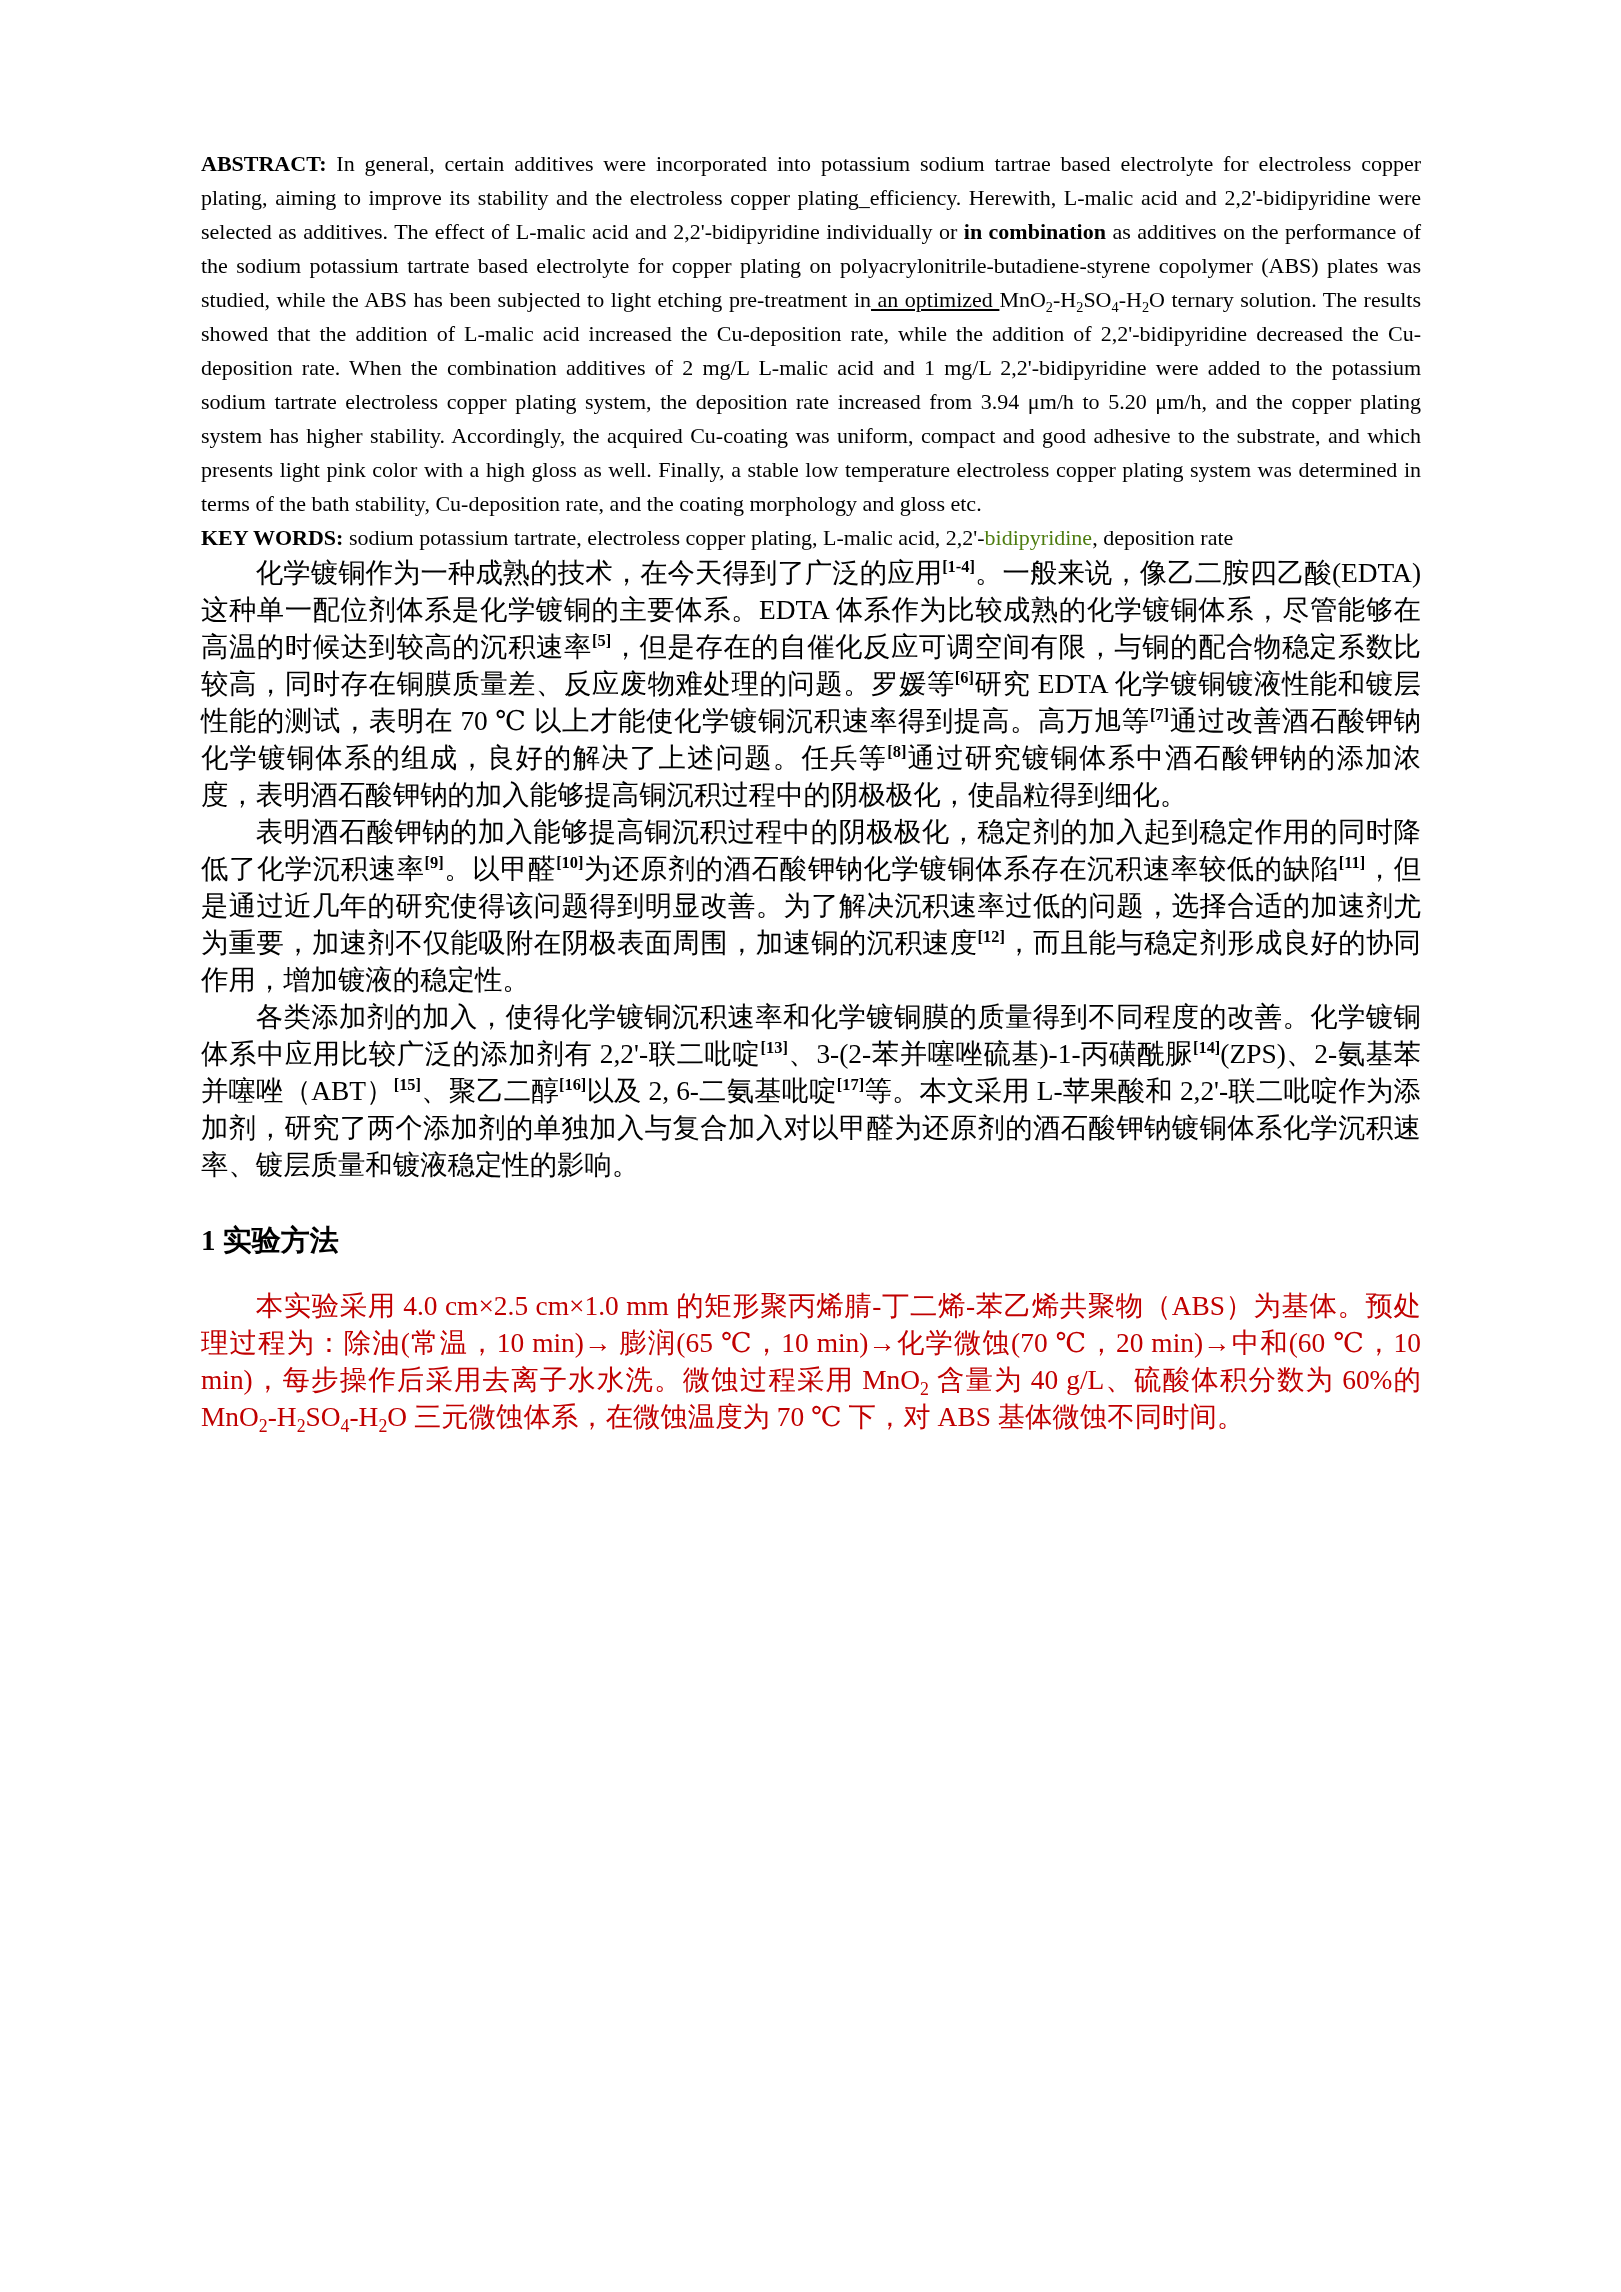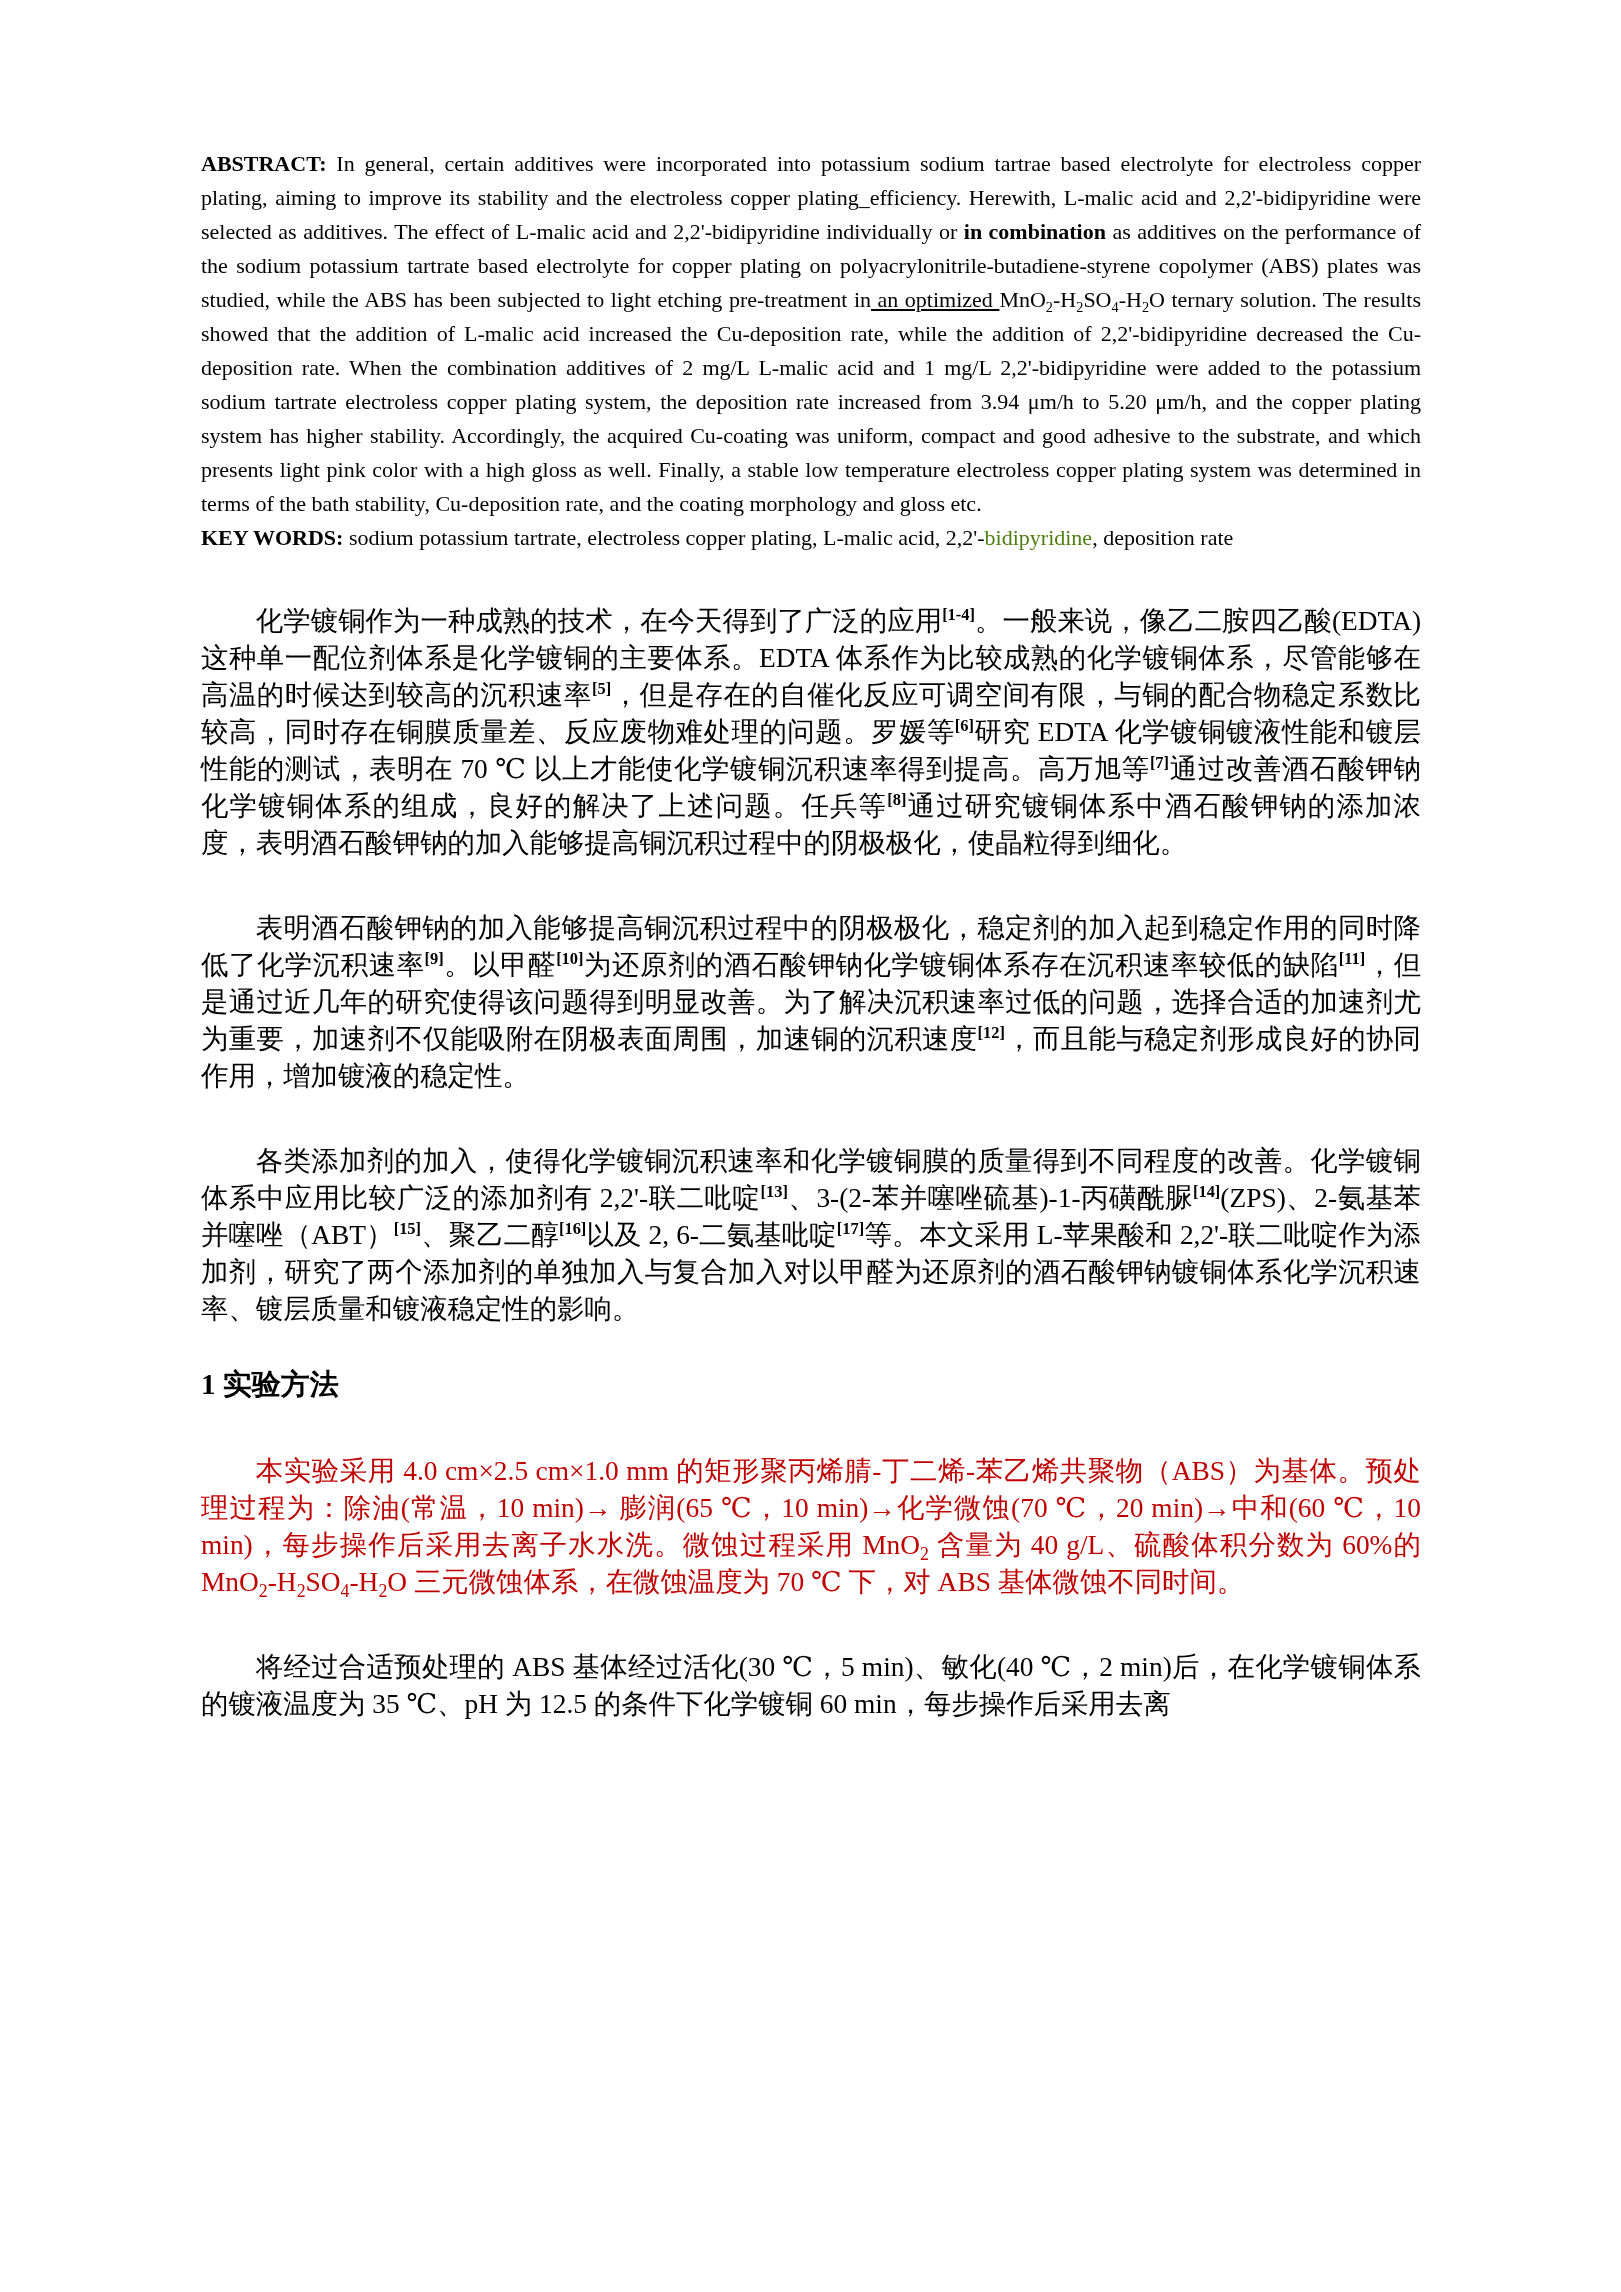--- a/index.html
+++ b/index.html
@@ -8,21 +8,21 @@
     min-height:2293px;
     box-sizing:border-box;
     background:#ffffff;
     padding:147px 200px 59px 201px;
     font-family:"Liberation Serif","DejaVu Serif",serif;
     color:#000000;
   }
   p { margin:0; text-align:justify; }
   p.en { font-size:22px; line-height:34px; }
   p.zh { font-size:27.4px; line-height:37px; }
-  .indent { text-indent:2em;margin-top:48px; }
+  .indent { text-indent:2em; }
   .keywords { padding-left:182px; text-indent:-182px; }
   .b { font-weight:bold; }
   .u { text-decoration:underline; }
   sup { font-size:0.6em; vertical-align:super; line-height:0; font-weight:bold; }
   sub { font-size:0.65em; vertical-align:sub; line-height:0; }
   h2.section-heading {
     font-size:29px;
     font-weight:bold;
     margin:37px 0 27.4px 0;
     font-family:"Liberation Serif","DejaVu Serif",serif;
@@ -35,16 +35,15 @@
   <div>
       <p class="en"><span class="b">ABSTRACT: </span><span>In general, certain additives were incorporated into potassium sodium tartrae based electrolyte for electroless copper plating, aiming to improve its stability and the electroless copper plating_efficiency. Herewith, L-malic acid and 2,2'-bidipyridine were selected as additives. The effect of L-malic acid and 2,2'-bidipyridine individually or </span><span class="b">in combination</span><span> as additives on the performance of the sodium potassium tartrate based electrolyte for copper plating on polyacrylonitrile-butadiene-styrene copolymer (ABS) plates was studied, while the ABS has been subjected to light etching pre-treatment in</span><span class="u"> an optimized </span><span>MnO</span><sub>2</sub><span>-H</span><sub>2</sub><span>SO</span><sub>4</sub><span>-H</span><sub>2</sub><span>O ternary solution. The results showed that the addition of L-malic acid increased the Cu-deposition rate, while the addition of 2,2'-bidipyridine decreased the Cu-deposition rate. When the combination additives of 2 mg/L L-malic acid and 1 mg/L 2,2'-bidipyridine were added to the potassium sodium tartrate electroless copper plating system, the deposition rate increased from 3.94 μm/h to 5.20 μm/h, and the copper plating system has higher stability. Accordingly, the acquired Cu-coating was uniform, compact and good adhesive to the substrate, and which presents light pink color with a high gloss as well. Finally, a stable low temperature electroless copper plating system was determined in terms of the bath stability, Cu-deposition rate, and the coating morphology and gloss etc.</span></p>
       <p class="en keywords"><span class="b">KEY WORDS: </span><span>sodium potassium tartrate, electroless copper plating, L-malic acid, 2,2'-</span><span style="color: #4d7c0f;">bidipyridine</span><span>, deposition rate</span></p>
       <p class="zh indent"><span>化学镀铜作为一种成熟的技术，在今天得到了广泛的应用</span><sup class="b">[1-4]</sup><span>。一般来说，像乙二胺四乙酸(EDTA)这种单一配位剂体系是化学镀铜的主要体系。EDTA 体系作为比较成熟的化学镀铜体系，尽管能够在高温的时候达到较高的沉积速率</span><sup class="b">[5]</sup><span>，但是存在的自催化反应可调空间有限，与铜的配合物稳定系数比较高，同时存在铜膜质量差、反应废物难处理的问题。罗媛等</span><sup class="b">[6]</sup><span>研究 EDTA 化学镀铜镀液性能和镀层性能的测试，表明在 70 ℃ 以上才能使化学镀铜沉积速率得到提高。高万旭等</span><sup class="b">[7]</sup><span>通过改善酒石酸钾钠化学镀铜体系的组成，良好的解决了上述问题。任兵等</span><sup class="b">[8]</sup><span>通过研究镀铜体系中酒石酸钾钠的添加浓度，表明酒石酸钾钠的加入能够提高铜沉积过程中的阴极极化，使晶粒得到细化。</span></p>
       <p class="zh indent"><span>表明酒石酸钾钠的加入能够提高铜沉积过程中的阴极极化，稳定剂的加入起到稳定作用的同时降低了化学沉积速率</span><sup class="b">[9]</sup><span>。以甲醛</span><sup class="b">[10]</sup><span>为还原剂的酒石酸钾钠化学镀铜体系存在沉积速率较低的缺陷</span><sup class="b">[11]</sup><span>，但是通过近几年的研究使得该问题得到明显改善。为了解决沉积速率过低的问题，选择合适的加速剂尤为重要，加速剂不仅能吸附在阴极表面周围，加速铜的沉积速度</span><sup class="b">[12]</sup><span>，而且能与稳定剂形成良好的协同作用，增加镀液的稳定性。</span></p>
       <p class="zh indent"><span>各类添加剂的加入，使得化学镀铜沉积速率和化学镀铜膜的质量得到不同程度的改善。化学镀铜体系中应用比较广泛的添加剂有 2,2'-联二吡啶</span><sup class="b">[13]</sup><span>、3-(2-苯并噻唑硫基)-1-丙磺酰脲</span><sup class="b">[14]</sup><span>(ZPS)、2-氨基苯并噻唑（ABT）</span><sup class="b">[15]</sup><span>、聚乙二醇</span><sup class="b">[16]</sup><span>以及 2, 6-二氨基吡啶</span><sup class="b">[17]</sup><span>等。本文采用 L-苹果酸和 2,2'-联二吡啶作为添加剂，研究了两个添加剂的单独加入与复合加入对以甲醛为还原剂的酒石酸钾钠镀铜体系化学沉积速率、镀层质量和镀液稳定性的影响。</span></p>
     </div>
   <h2 class="section-heading">1 实验方法</h2>
   <div>
       <p class="zh indent" style="color: rgb(192, 0, 0);"><span>本实验采用 4.0 cm×2.5 cm×1.0 mm 的矩形聚丙烯腈-丁二烯-苯乙烯共聚物（ABS）为基体。预处理过程为：除油(常温，10 min)→ 膨润(65 ℃，10 min)→化学微蚀(70 ℃，20 min)→中和(60 ℃，10 min)，每步操作后采用去离子水水洗。微蚀过程采用 MnO</span><sub>2</sub><span> 含量为 40 g/L、硫酸体积分数为 60%的 MnO</span><sub>2</sub><span>-H</span><sub>2</sub><span>SO</span><sub>4</sub><span>-H</span><sub>2</sub><span>O 三元微蚀体系，在微蚀温度为 70 ℃ 下，对 ABS 基体微蚀不同时间。</span></p>
-      <p class="zh indent"><span>将经过合适预处理的 ABS 基体经过活化(30 ℃，5 min)、敏化(40 ℃，2 min)后，在化学镀铜体系的镀液温度为 35 ℃、pH 为 12.5 的条件下化学镀铜 60 min，每步操作后采用去离</span></p>
     </div>
 </div>
 
 
 </body></html>

